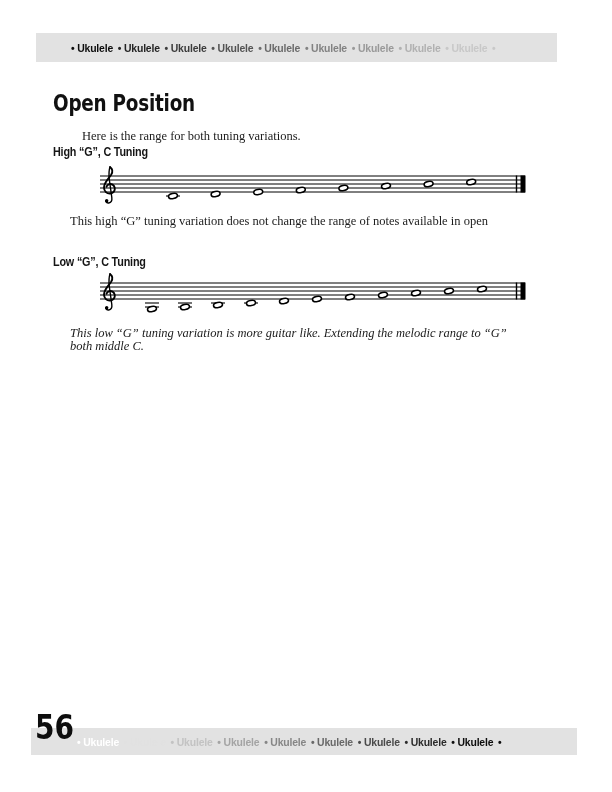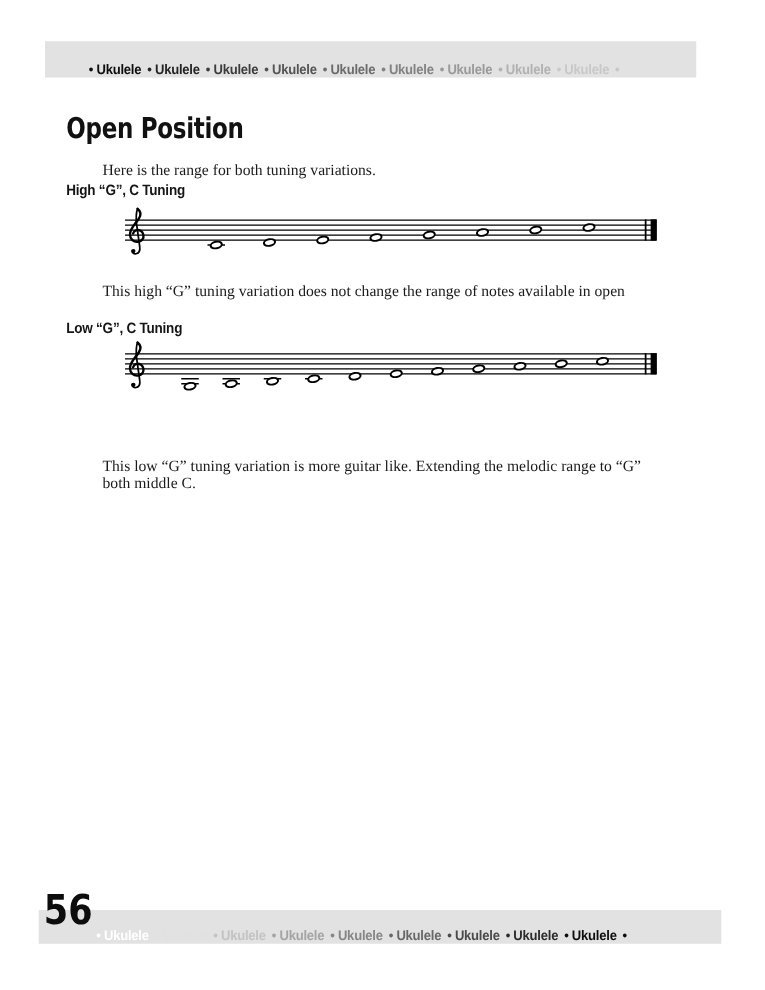--- a/index.html
+++ b/index.html
@@ -1,21 +1,21 @@
 <!DOCTYPE html>
 <html><head>
 <meta charset="utf-8">
 <style>
   html,body { margin:0; padding:0; background:#ffffff; }
   .page {
     position:relative; width:612px; height:792px; background:#ffffff;
     font-family:"Liberation Serif", serif; color:#1b1b1b; overflow:hidden;
   }
   .bar {
-    position:absolute; display:flex; align-items:flex-end;
+    position:absolute; display:flex; align-items:center;
     font-family:"Liberation Sans", sans-serif; font-weight:bold; font-size:11px;
     white-space:nowrap; overflow:hidden;
   }
   .bar-inner { transform:scaleX(0.95); transform-origin:0 50%; }
   .bar-item { margin-right:5px; letter-spacing:-0.2px; }
   .header-bar { left:36px; top:33px; width:521px; height:29px; padding-left:35px; box-sizing:border-box; }
   .footer-bar { left:31px; top:728px; width:546px; height:27px; padding-left:46px; box-sizing:border-box; z-index:1; }
   .title {
     position:absolute; left:53px; top:90px; margin:0;
     font-family:"DejaVu Sans", sans-serif; font-weight:800; font-size:23px;
@@ -31,25 +31,25 @@
     font-family:"Liberation Sans", sans-serif; font-weight:bold; font-size:12px;
     letter-spacing:-0.2px; color:#151515;
     transform:scaleX(0.9); transform-origin:0 0; white-space:nowrap;
   }
   .heading-1 { top:145px; }
   .heading-2 { top:255px; }
   .staff { position:absolute; left:95px; width:440px; height:46px; }
   .staff-1 { top:162px; }
   .staff-2 { top:269px; }
   .para {
-    position:absolute; left:70px; width:486px; margin:12px;
+    position:absolute; left:70px; width:486px; margin:0;
     font-size:12.5px; line-height:12.7px;
   }
   .para-1 { top:215px; }
-  .para-2 { top:355px; }
+  .para-2 { top:327px;font-style:italic; }
   .pline { display:block; }
   .page-number {
     position:absolute; left:35px; top:711px; z-index:3;
     font-family:"DejaVu Sans", sans-serif; font-weight:800; font-size:33px;
     color:#0d0d0d; transform:scaleX(0.85); transform-origin:0 0; line-height:1;
   }
 </style>
 </head>
 <body>
 

